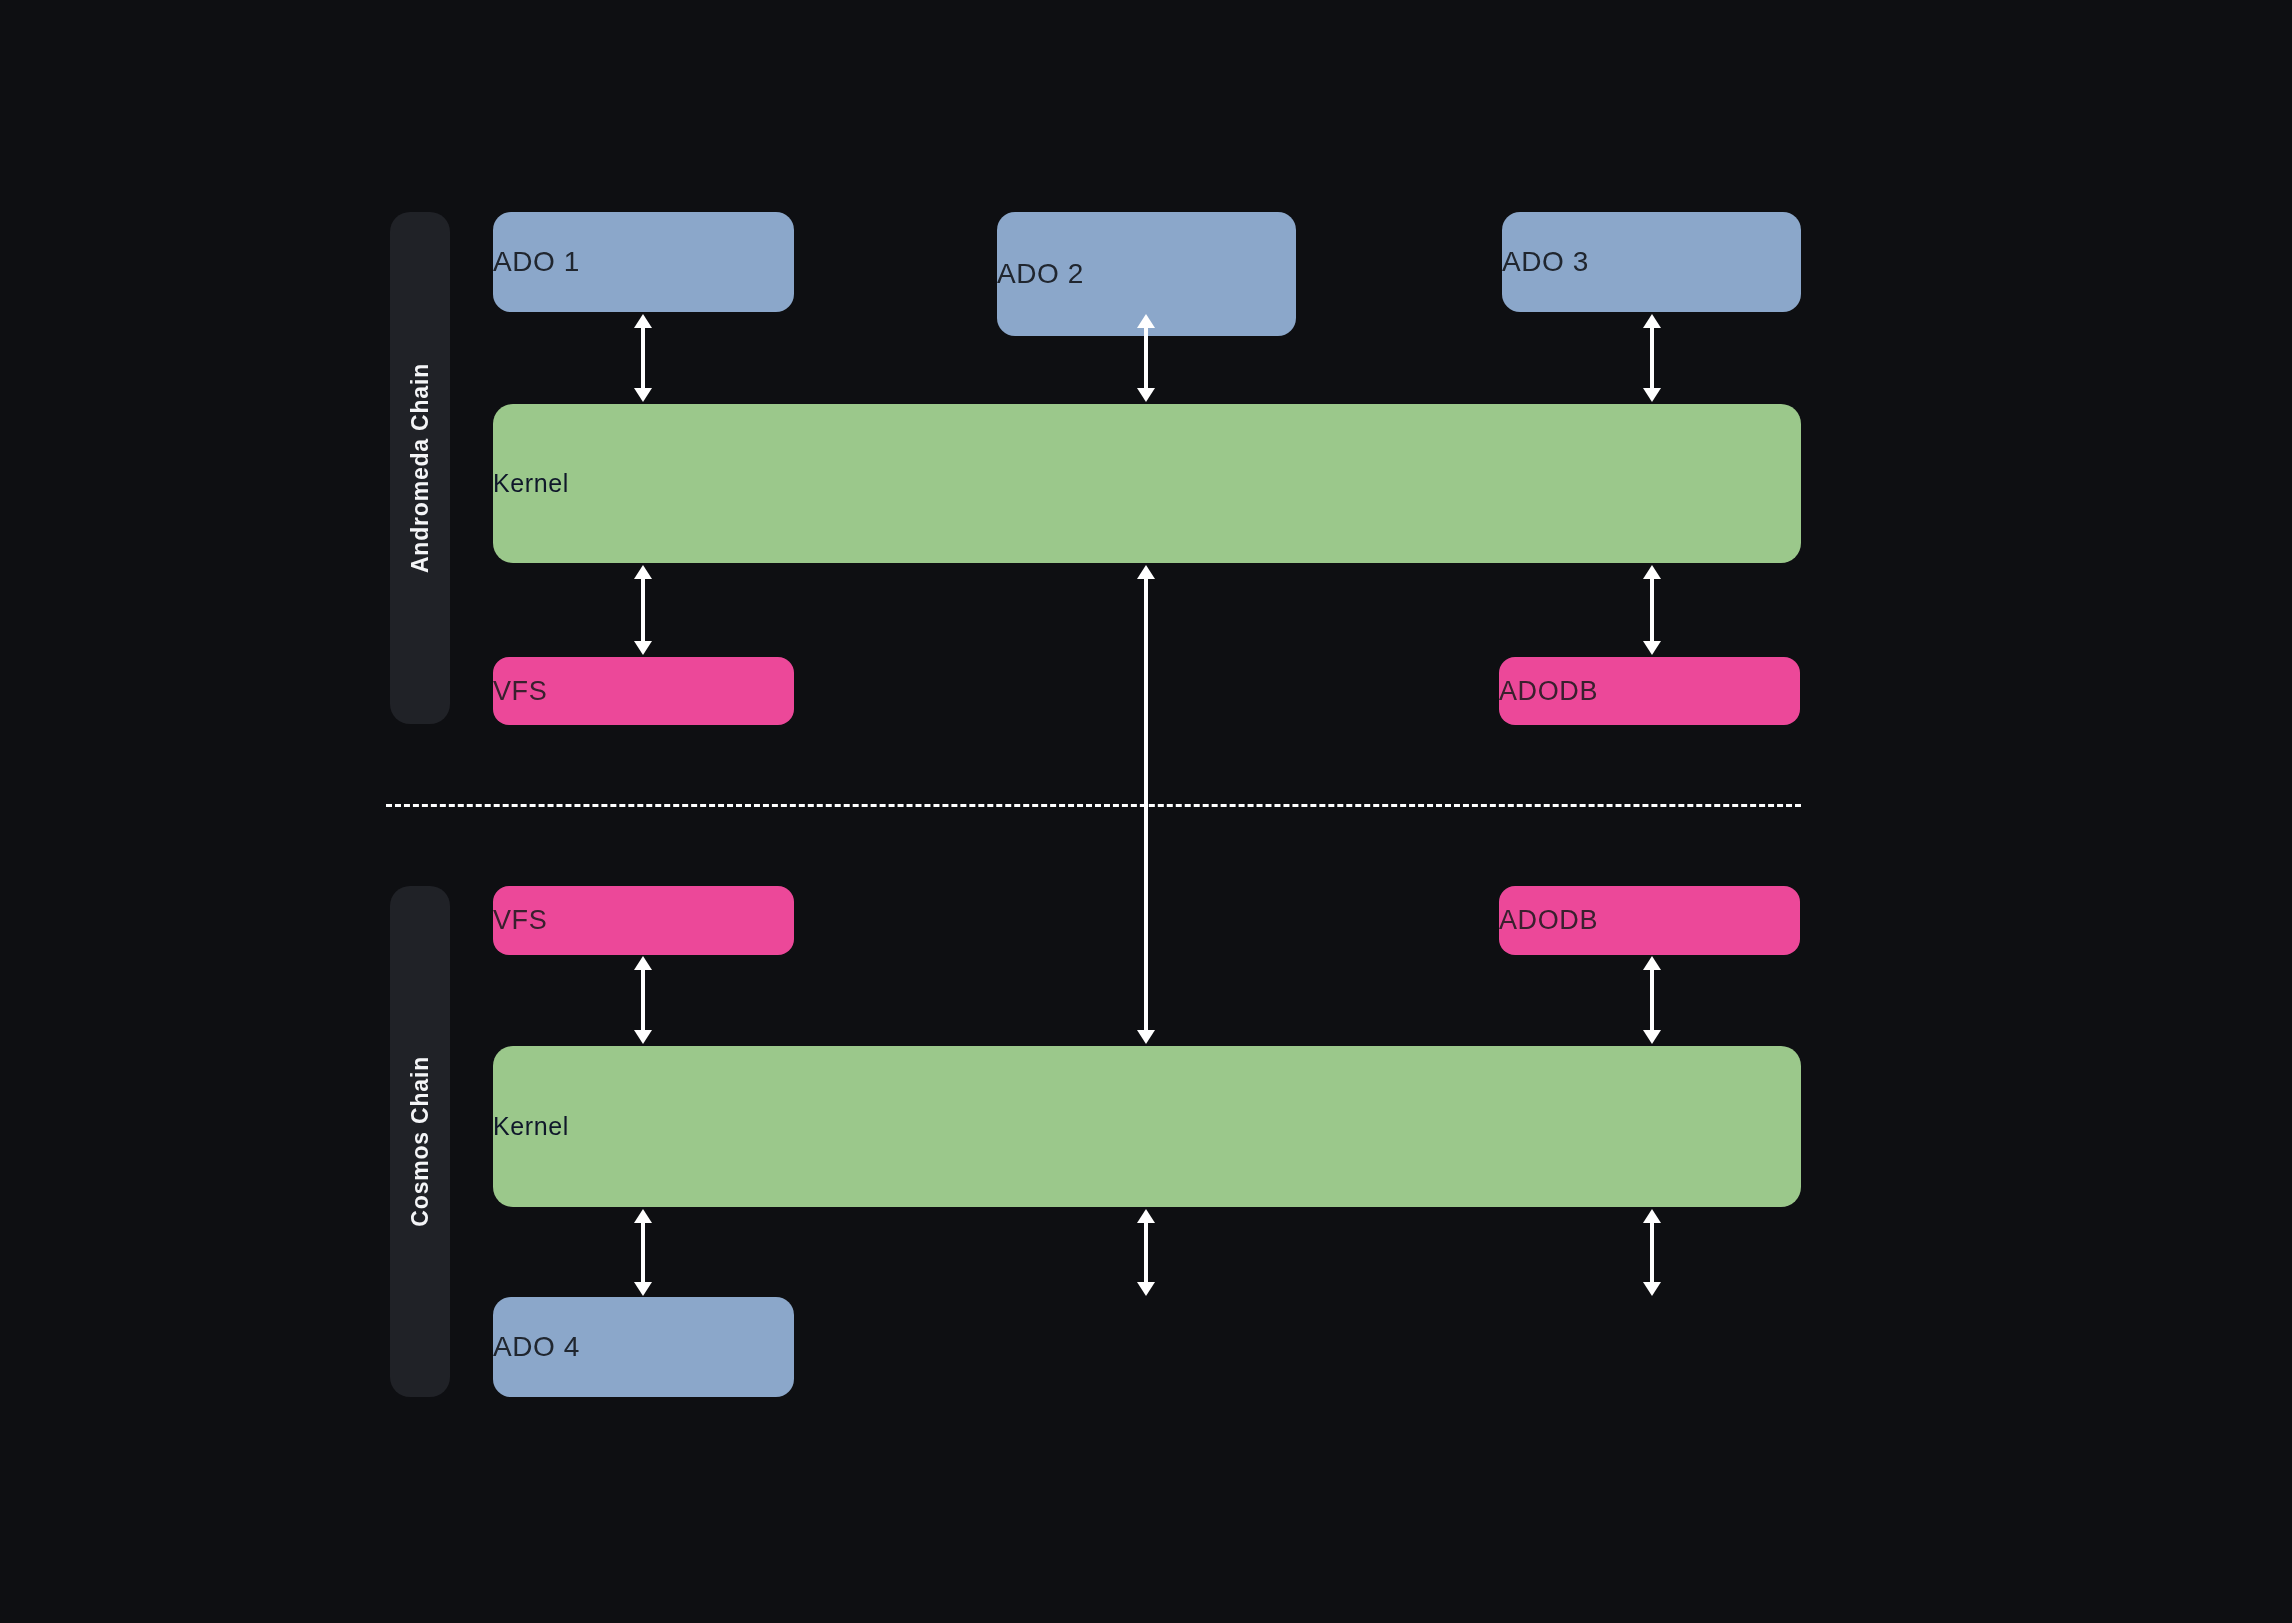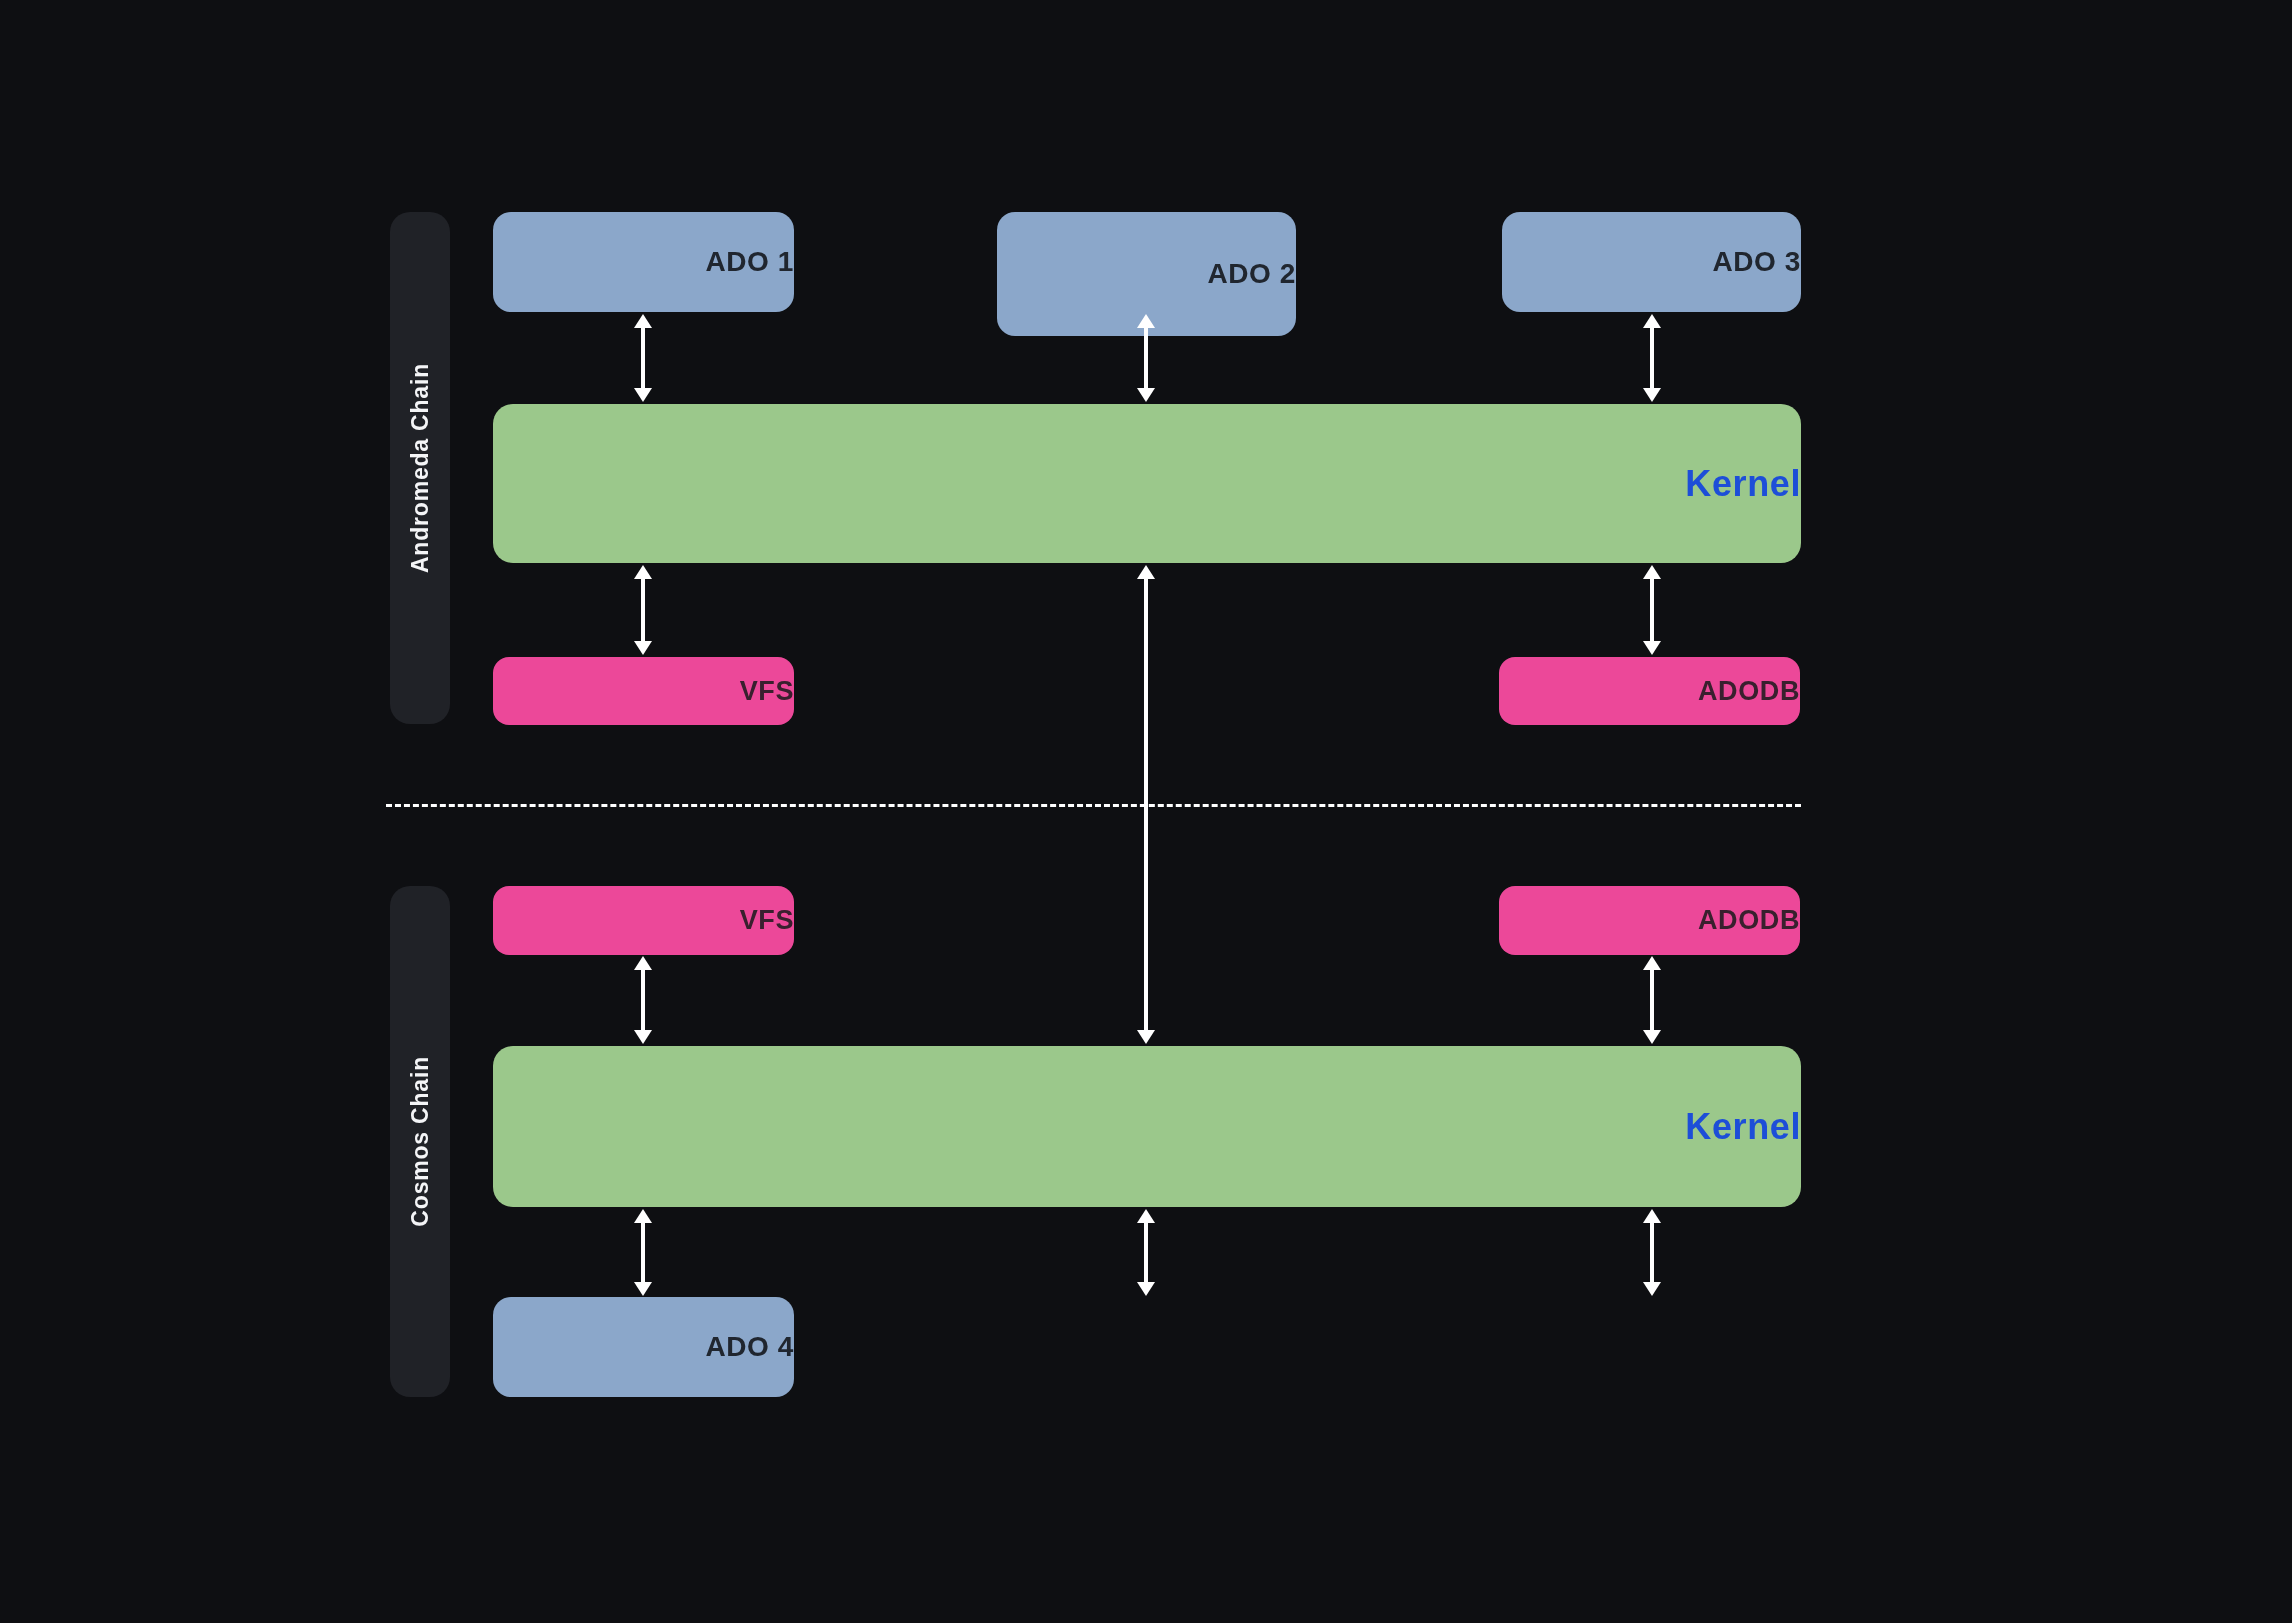--- a/index.html
+++ b/index.html
@@ -13,25 +13,25 @@
   .lane{
     position:absolute;background:#202227;border-radius:20px;
     display:flex;align-items:center;justify-content:center;
   }
   .lane-label{
     color:#f4f5f7;font-size:23px;font-weight:700;letter-spacing:0.8px;
     writing-mode:vertical-rl;transform:rotate(180deg);white-space:nowrap;
   }
   
   .node{
-    position:absolute;display:flex;align-items:center;justify-content:flex-end;
-    font-weight:700;letter-spacing:0.6px;
+    position:absolute;display:flex;align-items:center;justify-content:flex-start;
+    font-weight:400;letter-spacing:0.6px;
   }
   .node-ado{background:#8ba7ca;color:#20262f;border-radius:18px;font-size:28px;}
-  .node-kernel{background:#9bc88b;color:#1d4ed8;border-radius:20px;font-size:36px;}
+  .node-kernel{background:#9bc88b;color:#0f172a;border-radius:20px;font-size:25px;}
   .node-module{background:#ec4899;color:#39202e;border-radius:16px;font-size:27px;}
   
   .divider{
     position:absolute;height:0;border-top:3px dashed #ffffff;
   }
   
   .arrow{position:absolute;width:18px;}
   .arrow .stem{
     position:absolute;left:50%;top:10px;bottom:10px;width:4px;margin-left:-2px;background:#ffffff;
   }

